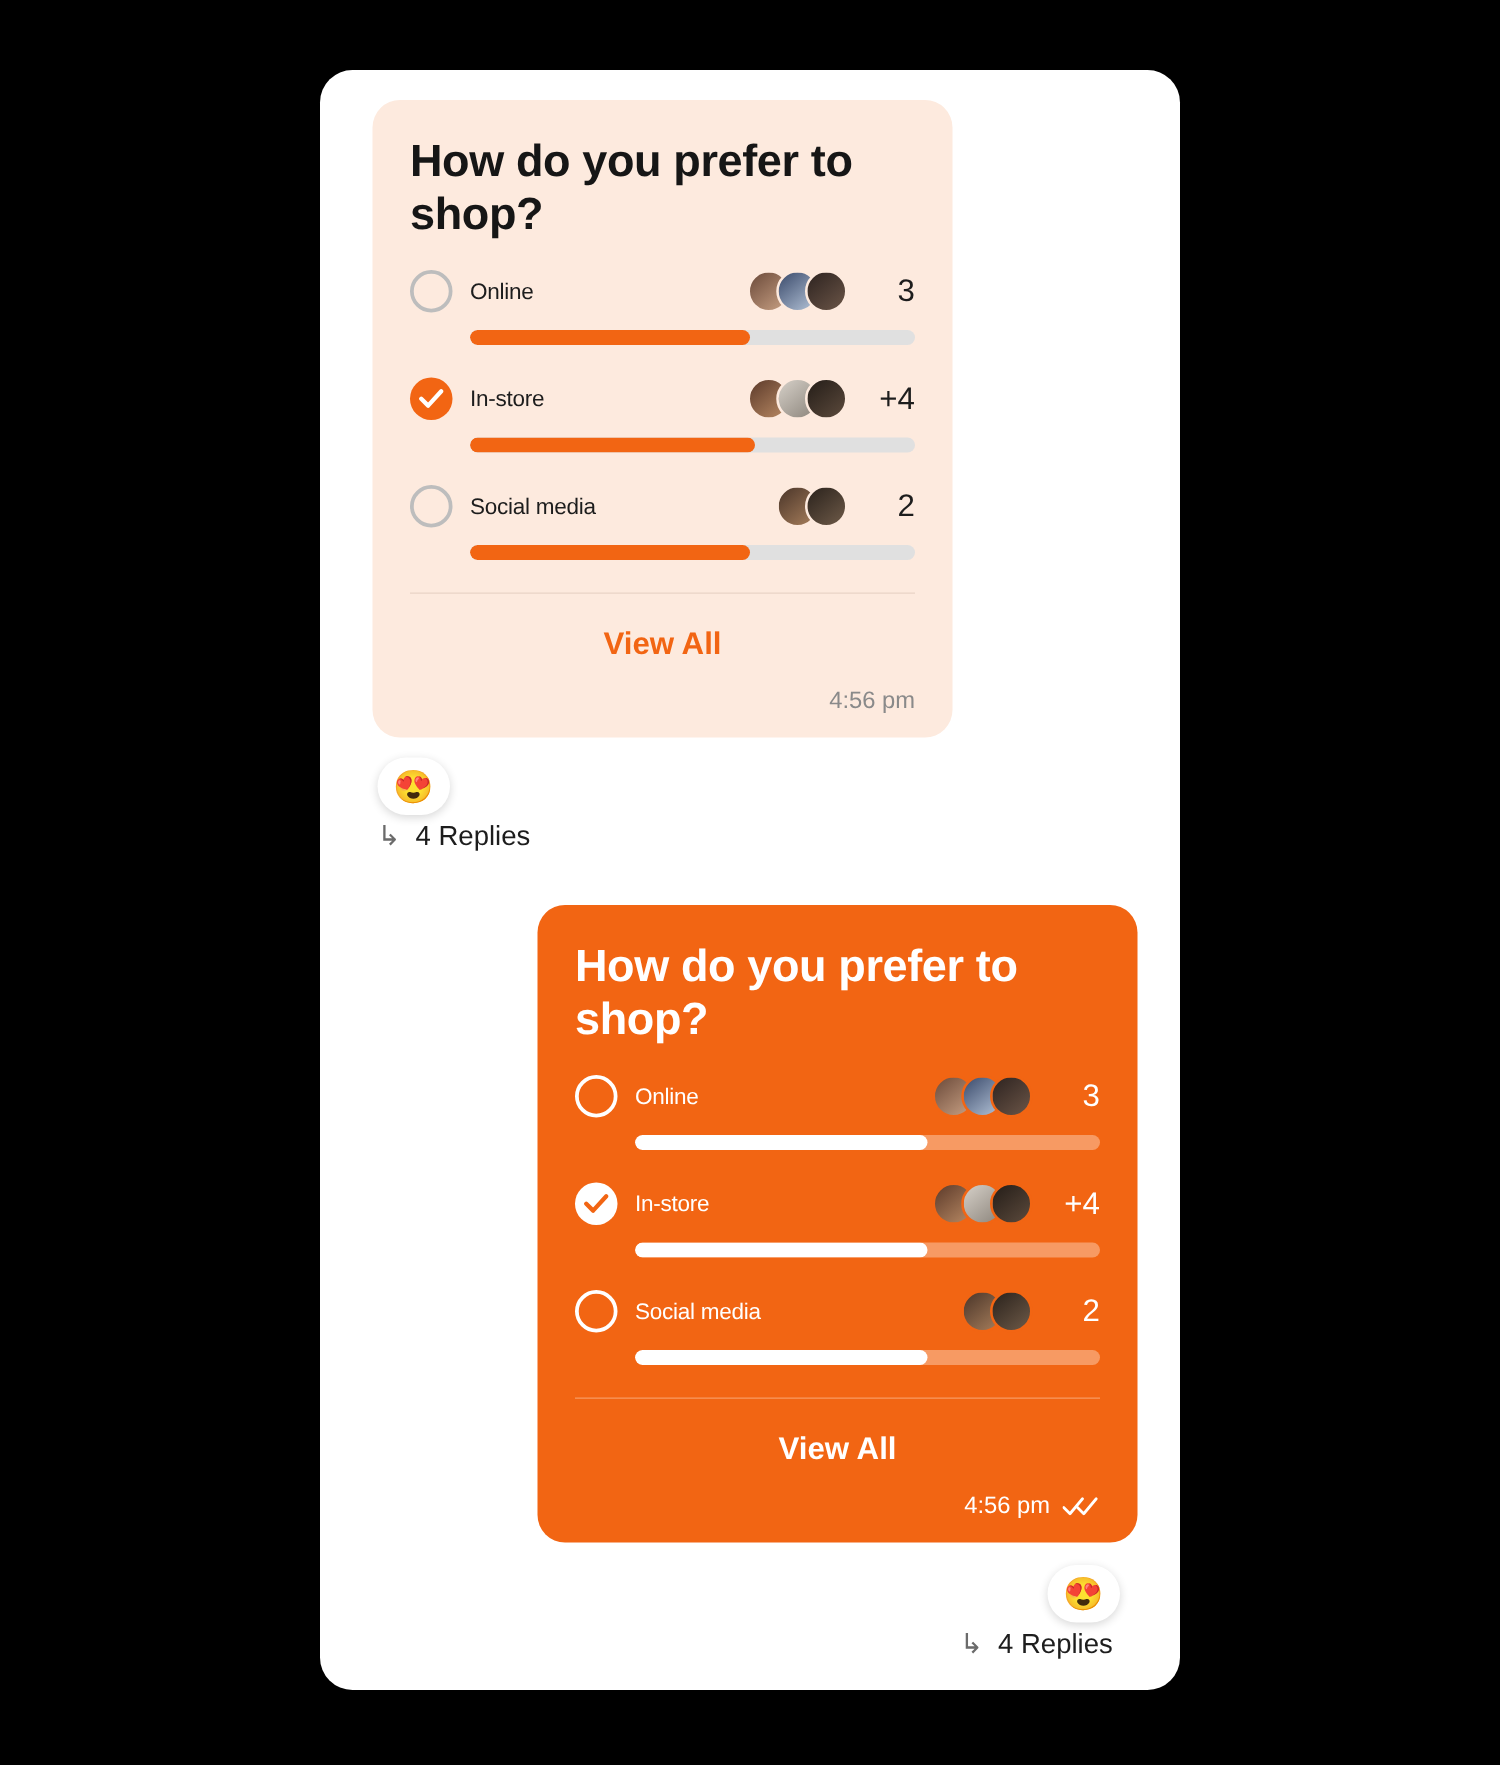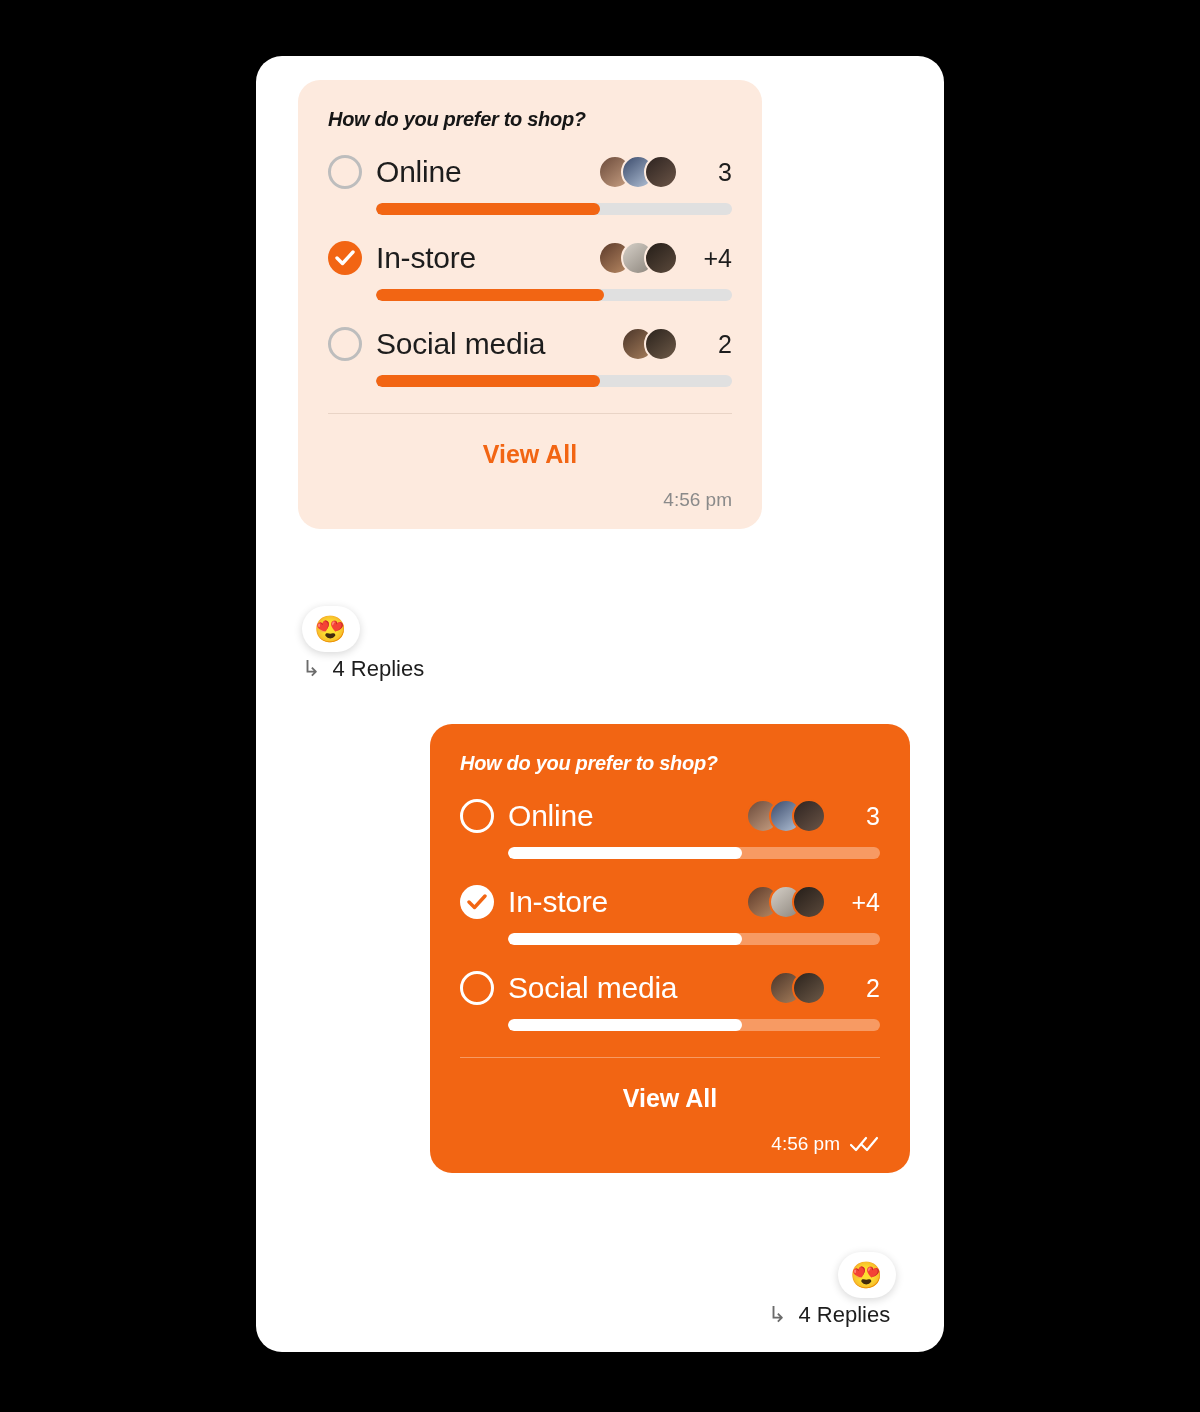--- a/index.html
+++ b/index.html
@@ -35,25 +35,24 @@
     background: #fdeade;
   }
   .poll-card.outgoing {
     left: 174px;
     top: 668px;
     width: 480px;
     background: #f26513;
   }
 
   .poll-title {
-    font-size: 20px;
+    font-size: 36px;
     font-weight: bold;
     letter-spacing: -0.3px;
     margin-bottom: 24px;
-    font-style: italic;
   }
   .incoming .poll-title { color: #161616; }
   .outgoing .poll-title { color: #ffffff; }
 
   .option { margin-bottom: 26px; }
   .option-row {
     display: flex;
     align-items: center;
     gap: 14px;
   }
@@ -67,21 +66,21 @@
   }
   .incoming .radio { border: 3px solid #bdbdbd; }
   .outgoing .radio { border: 3px solid #ffffff; }
 
   .radio.checked { border: none; }
   .incoming .radio.checked { background: #f26513; }
   .outgoing .radio.checked { background: #ffffff; }
   .radio.checked svg { position: absolute; left: 7px; top: 8px; }
 
   .option-label {
-    font-size: 30px;
+    font-size: 18px;
     flex: 1 1 auto;
     letter-spacing: -0.2px;
   }
   .incoming .option-label { color: #1d1d1d; }
   .outgoing .option-label { color: #ffffff; }
 
   .avatars {
     display: flex;
     align-items: center;
     margin-right: 6px;

